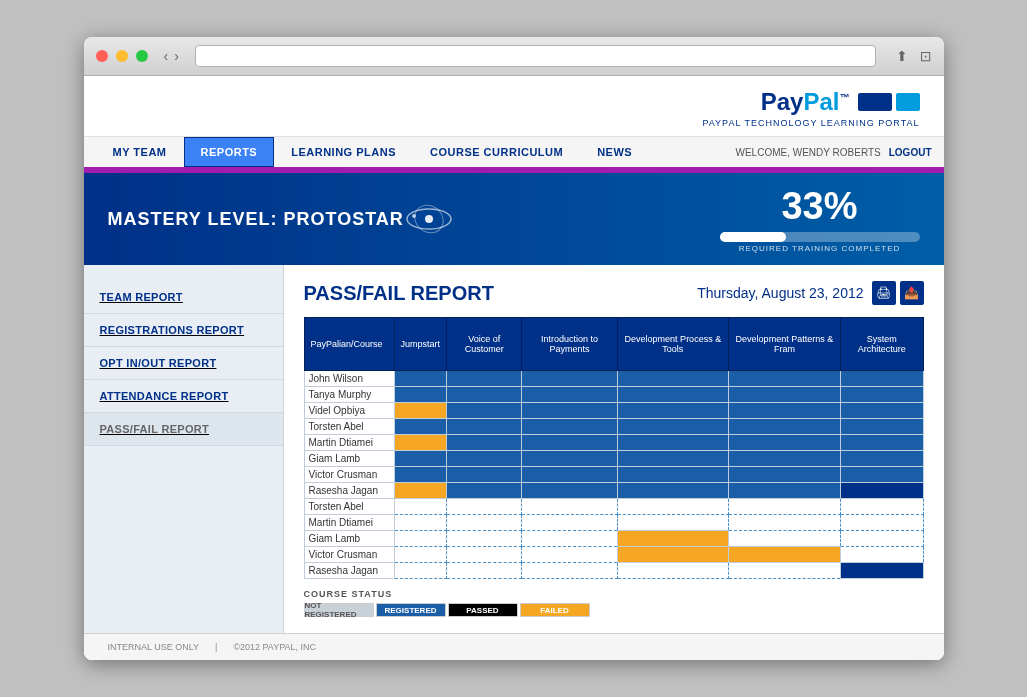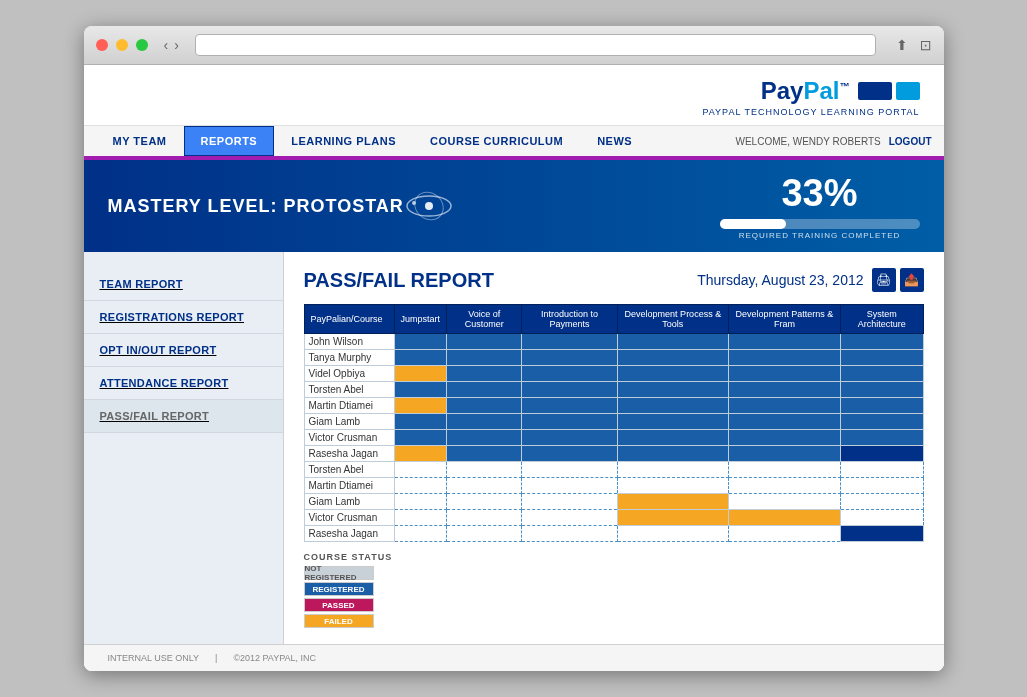--- a/index.html
+++ b/index.html
@@ -85,21 +85,21 @@
     .paypal-subtitle {
       font-size: 9px;
       color: #003087;
       letter-spacing: 1px;
       text-align: right;
     }
 
     
     .app-nav {
       background: #f5f5f5;
-      border-bottom: 4px solid #a21caf;
+      border-bottom: 6px solid #a21caf;
       display: flex;
       align-items: center;
       padding: 0 12px;
     }
     .nav-items {
       display: flex;
       flex: 1;
     }
     .nav-item {
       padding: 8px 16px;
@@ -257,21 +257,21 @@
 
     
     .report-table {
       width: 100%;
       border-collapse: collapse;
       font-size: 10px;
     }
     .report-table th {
       background: #003087;
       color: white;
-      padding: 4px 6px;
+      padding: 16px 6px;
       text-align: center;
       font-size: 9px;
       font-weight: normal;
       border: 1px solid #00205a;
       vertical-align: middle;
     }
     .report-table th.name-col {
       text-align: left;
       background: #003087;
       min-width: 90px;
@@ -299,41 +299,41 @@
     .legend-title {
       font-size: 9px;
       font-weight: bold;
       color: #555;
       letter-spacing: 1px;
       margin-bottom: 4px;
       text-transform: uppercase;
     }
     .legend-items {
       display: flex;
-      flex-direction: column;
+      flex-direction: row;
       gap: 2px;
     }
     .legend-item {
       display: flex;
       align-items: center;
     }
     .legend-color {
       width: 70px;
       height: 14px;
       display: flex;
       align-items: center;
       justify-content: center;
       font-size: 8px;
       font-weight: bold;
       color: #555;
       border: 1px solid #ccc;
     }
     .legend-color.not-registered { background: #c8d0d8; color: #555; }
     .legend-color.registered { background: #1a5ea8; color: white; }
-    .legend-color.passed { background: #be185d; color: white; }
+    .legend-color.passed { background: #000000; color: white; }
     .legend-color.failed { background: #f5a623; color: white; }
 
     
     .app-footer {
       background: #f5f5f5;
       border-top: 1px solid #d0d0d0;
       padding: 8px 24px;
       font-size: 9px;
       color: #888;
       display: flex;

